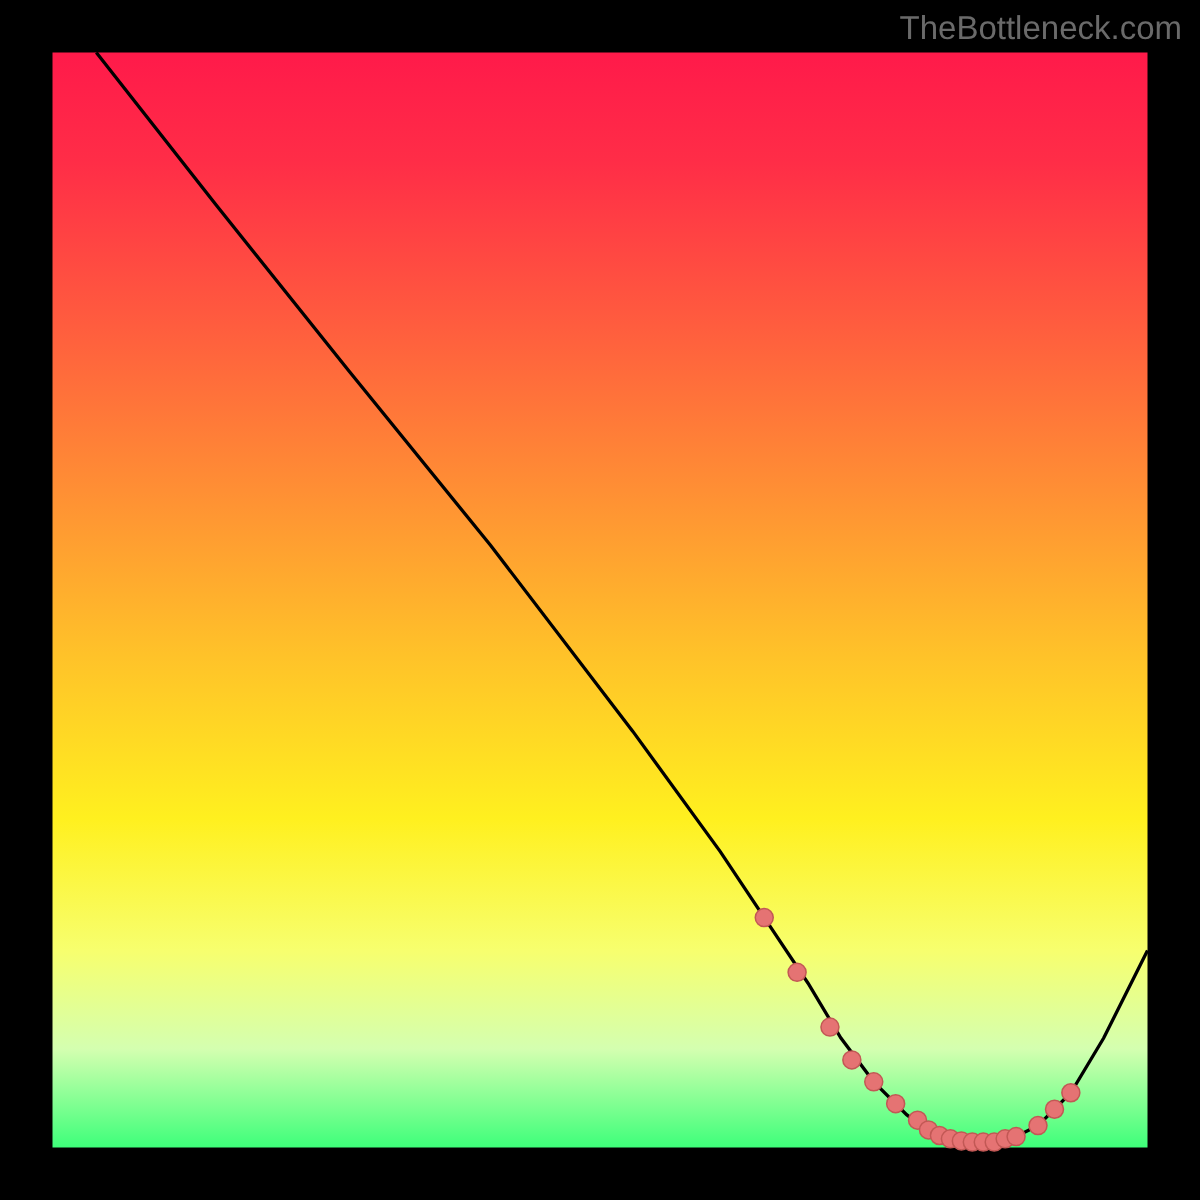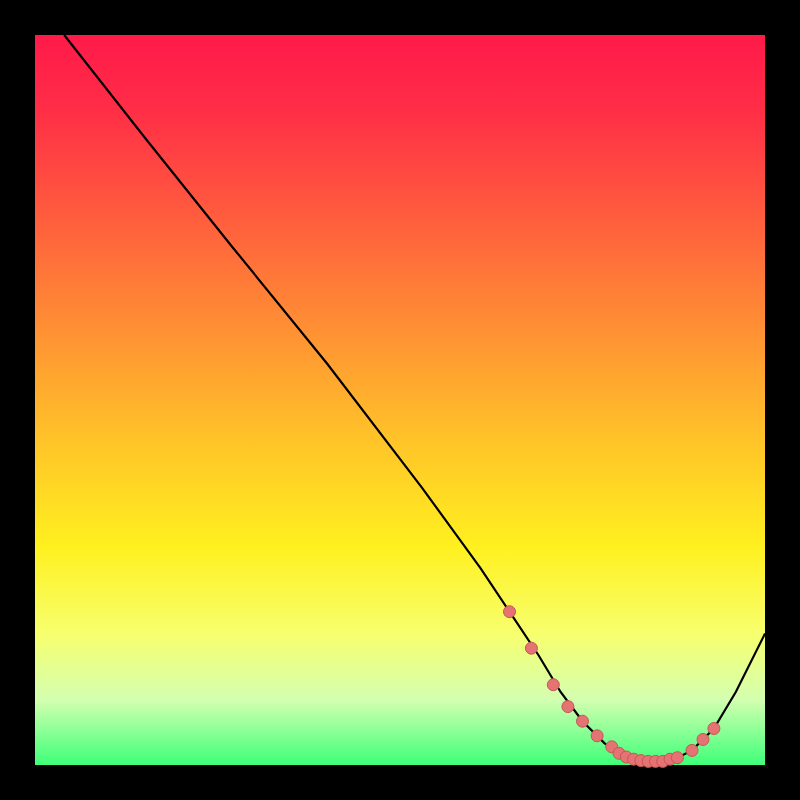--- a/index.html
+++ b/index.html
@@ -44,20 +44,21 @@
     left: 0; top: 0;
     width: 100%;
     height: 100%;
     overflow: visible;
   }
 </style>
 </head>
 <body>
 
 <div class="frame">
+  <div class="watermark">TheBottleneck.com</div>
   <div class="plot-area">
     <svg class="curve" viewBox="0 0 730 730" preserveAspectRatio="none">
       <path id="curve-path" fill="none" stroke="#000000" stroke-width="2.2" d="M29.2 0.0 L109.5 102.2 L197.1 211.7 L292.0 328.5 L386.9 452.6 L445.3 532.9 L474.5 576.7 L503.7 620.5 L525.6 657.0 L547.5 686.2 L569.4 708.1 L584.0 719.0 L598.6 724.2 L613.2 726.4 L627.8 726.4 L642.4 722.7 L657.0 715.4 L678.9 693.5 L700.8 657.0 L730.0 598.6"></path>
       <g id="marker-group">
           <circle cx="474.5" cy="576.7" r="6" fill="#e57373" stroke="#c25855" stroke-width="1"></circle>
           <circle cx="496.4" cy="613.2" r="6" fill="#e57373" stroke="#c25855" stroke-width="1"></circle>
           <circle cx="518.3" cy="649.7" r="6" fill="#e57373" stroke="#c25855" stroke-width="1"></circle>
           <circle cx="532.9" cy="671.6" r="6" fill="#e57373" stroke="#c25855" stroke-width="1"></circle>
           <circle cx="547.5" cy="686.2" r="6" fill="#e57373" stroke="#c25855" stroke-width="1"></circle>
           <circle cx="562.1" cy="700.8" r="6" fill="#e57373" stroke="#c25855" stroke-width="1"></circle>

